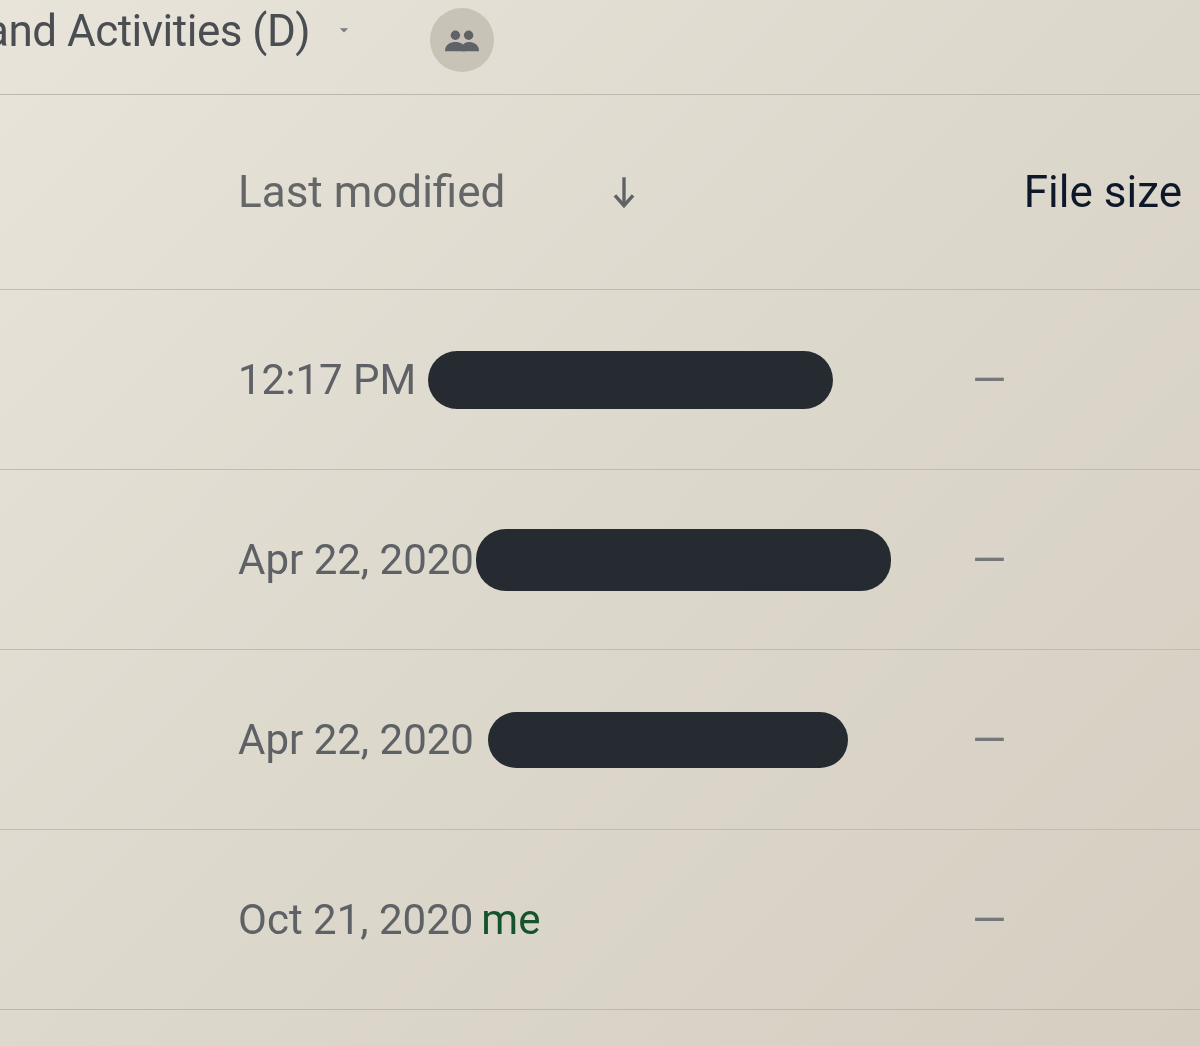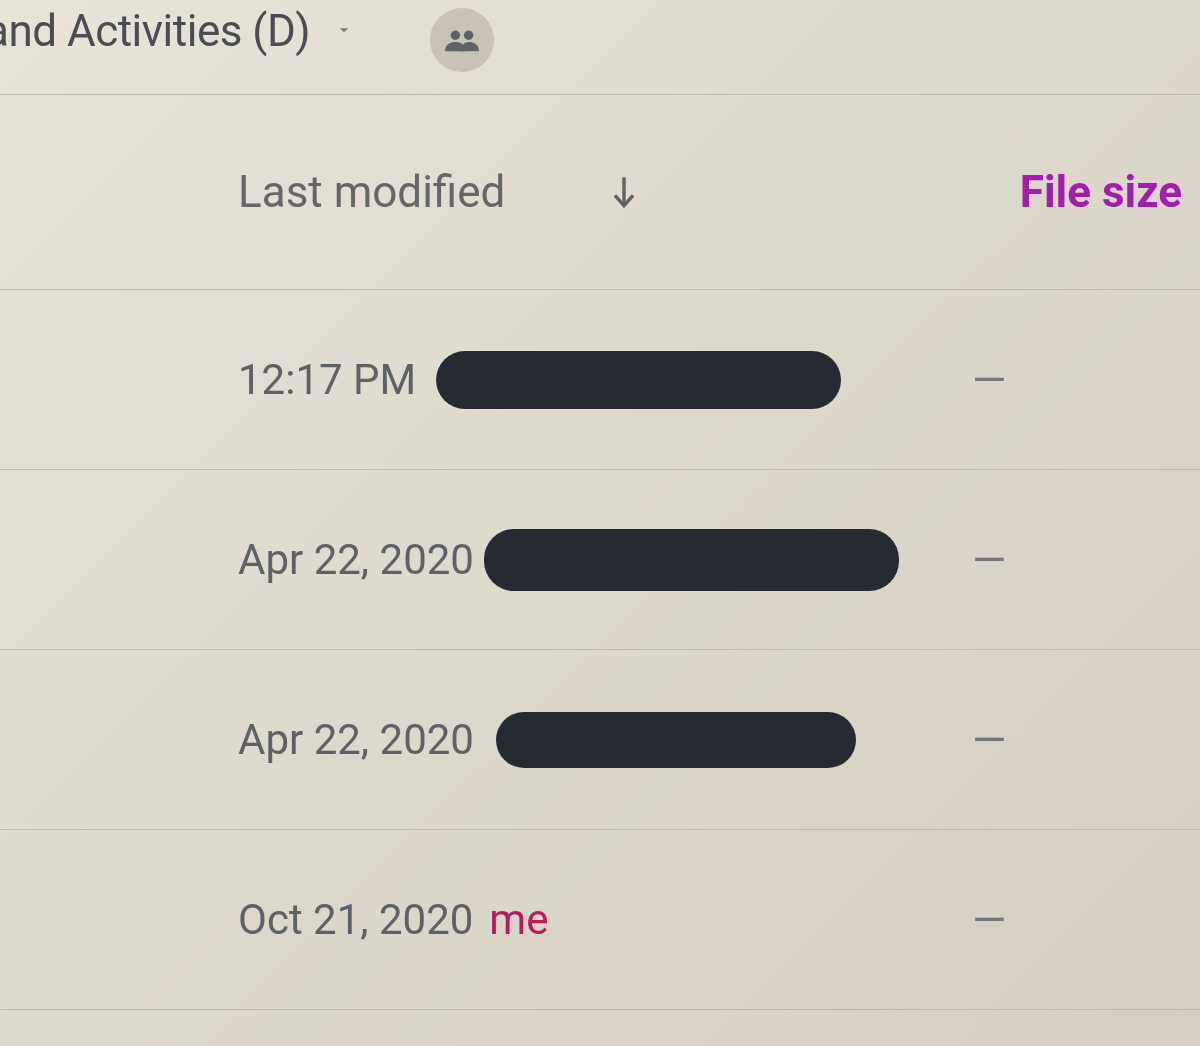--- a/index.html
+++ b/index.html
@@ -103,49 +103,48 @@
       height: 34px;
       stroke: #5f6267;
       stroke-width: 3;
       fill: none;
     }
     
     .col-file-size {
       position: absolute;
       right: 18px;
       font-size: 44px;
-      color: #a21caf;
-      font-weight: 700;
+      color: #0f172a;
+      font-weight: 400;
     }
     
     .data-row {
       height: 180px;
       display: flex;
       align-items: center;
       border-bottom: 1px solid #c0bcb1;
       position: relative;
     }
     
     .modified-cell {
       position: absolute;
       left: 238px;
       display: flex;
       align-items: center;
-      gap: 8px;
     }
     
     .modified-text {
       font-size: 42px;
       color: #5e6165;
       white-space: nowrap;
     }
     
     .modifier-user {
       font-size: 42px;
-      color: #be185d;
+      color: #14532d;
       margin-left: 8px;
     }
     
     .redaction {
       height: 58px;
       background: #262b31;
       border-radius: 30px;
       display: inline-block;
     }
     

